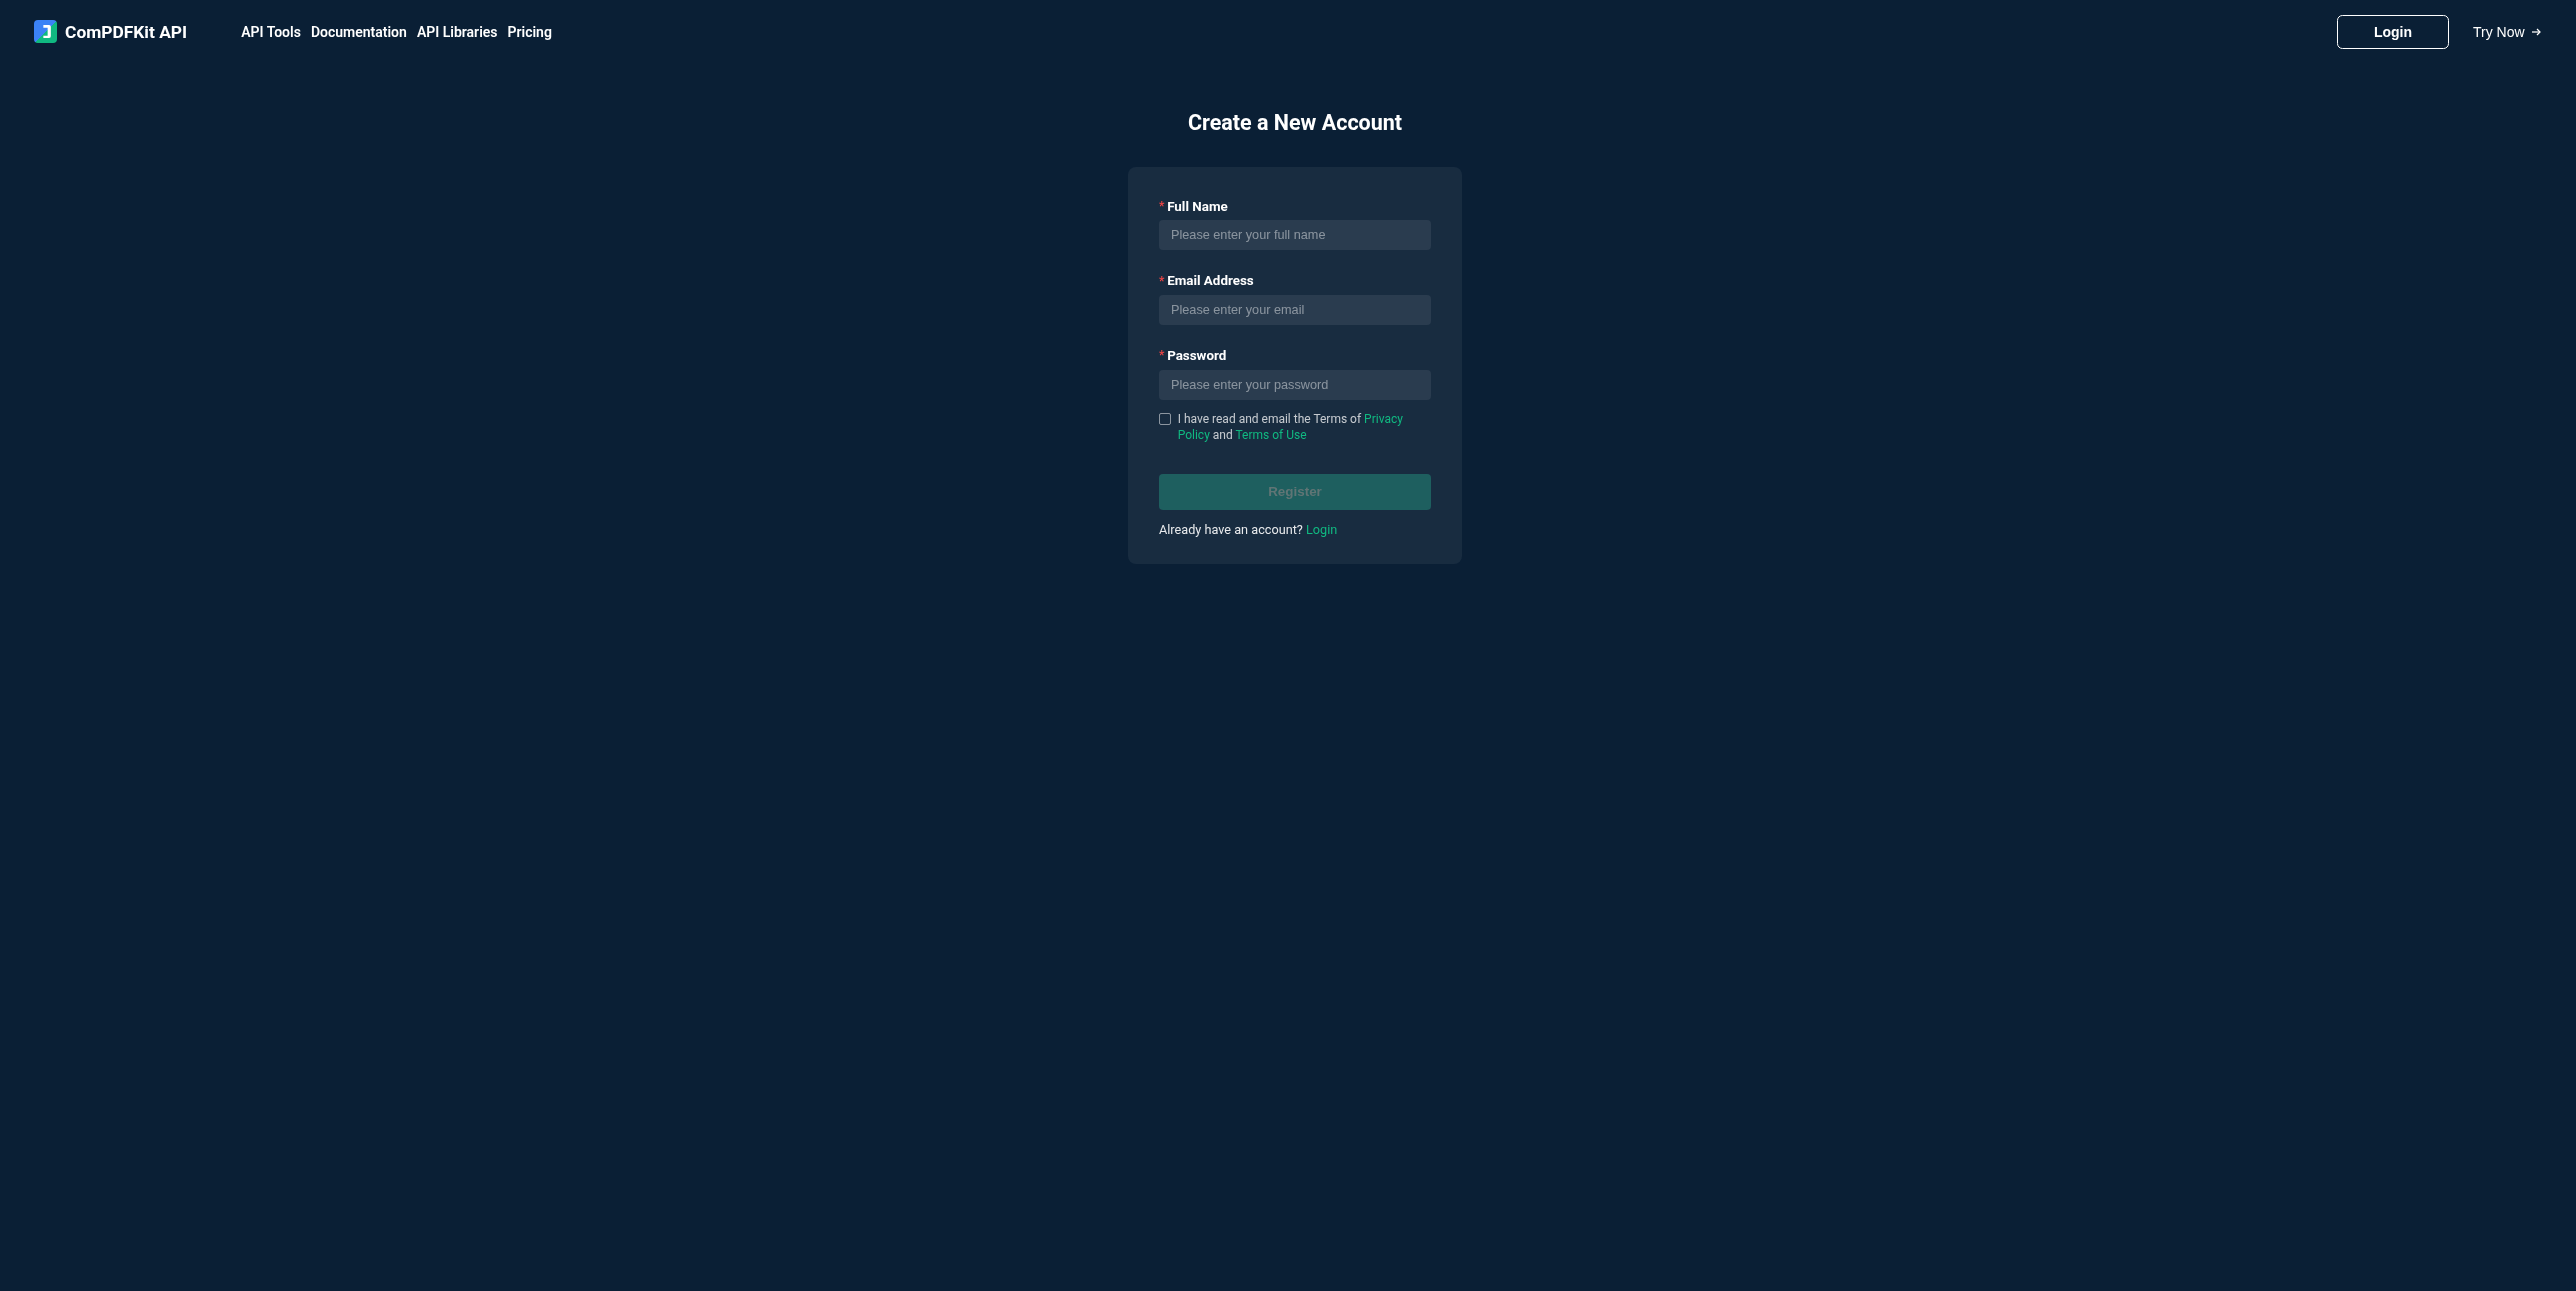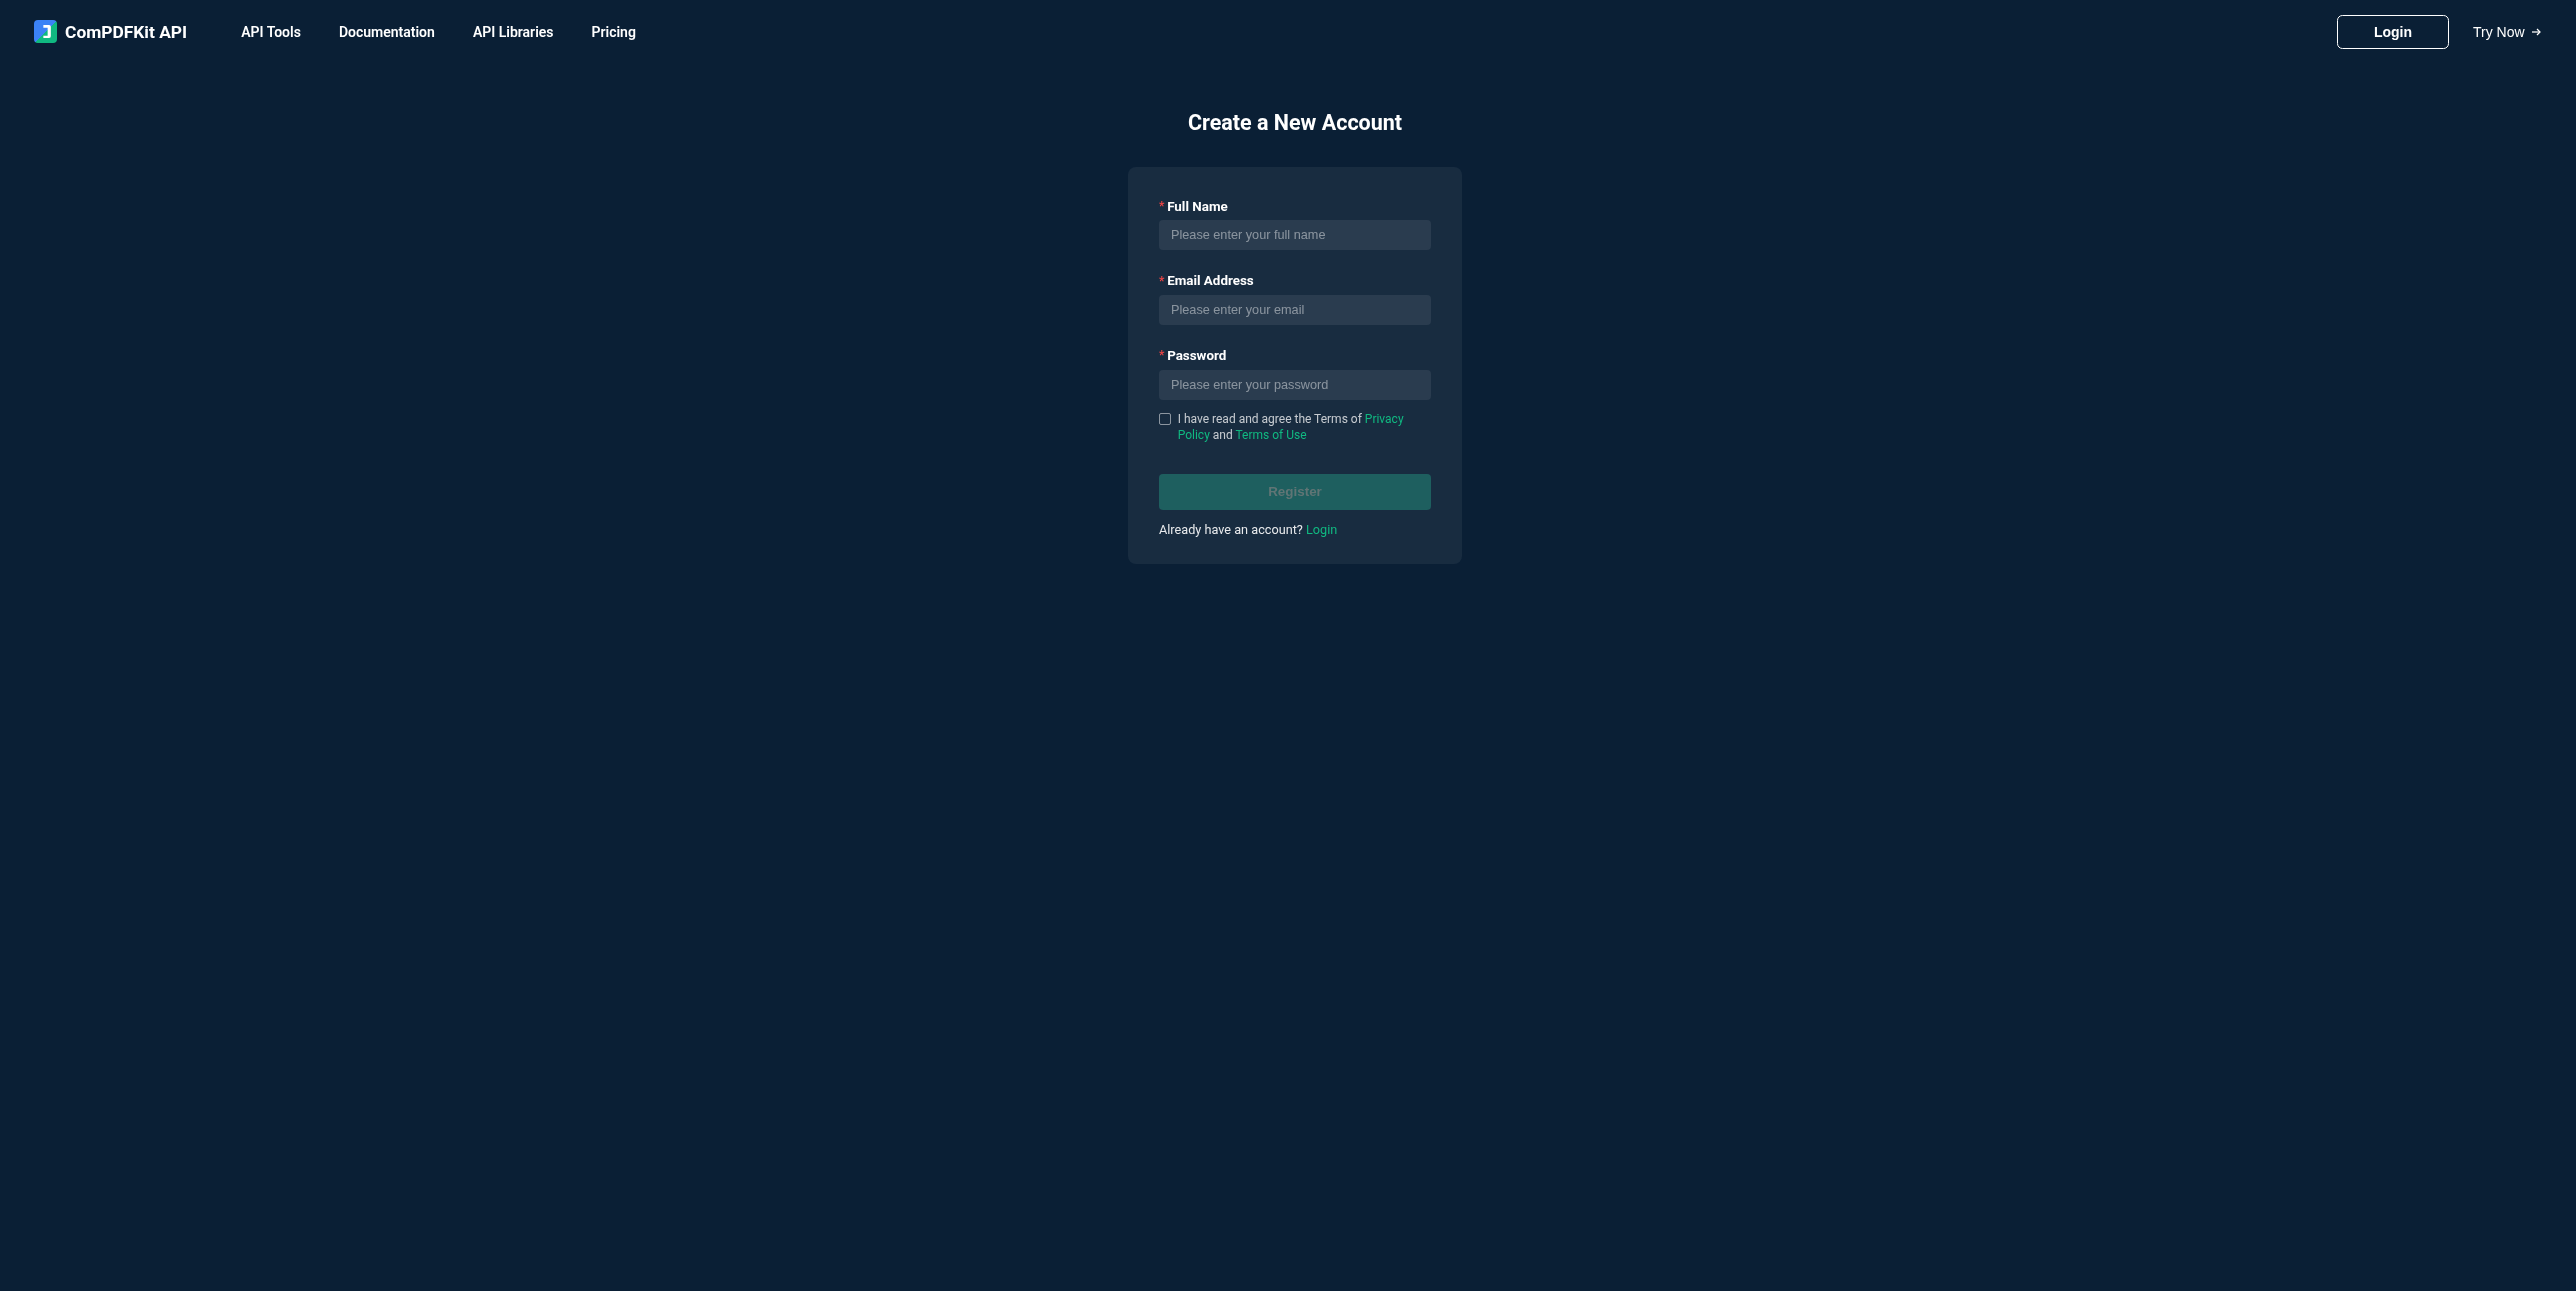--- a/index.html
+++ b/index.html
@@ -50,21 +50,21 @@
     }
     
     .logo-text {
       font-size: 17.4px;
       font-weight: 700;
       color: #ffffff;
     }
     
     .nav-menu {
       display: flex;
-      gap: 38px;
+      gap: 10px;
       margin-left: 54px;
     }
     
     .nav-item {
       font-size: 14px;
       font-weight: 600;
       color: #ffffff;
       cursor: pointer;
     }
     
@@ -261,21 +261,21 @@
       <label class="form-label">
         <span class="required-asterisk">*</span>
         <span>Password</span>
       </label>
       <input type="password" class="form-input" placeholder="Please enter your password" style="">
     </div>
     
     <div class="checkbox-row">
       <input type="checkbox" class="checkbox" style="">
       <span class="checkbox-label">
-        <span>I have read and agree the Terms of </span><span class="link">Privacy Policy</span><span> and </span><span class="link">Terms of Use</span>
+        <span>I have read and email the Terms of </span><span class="link">Privacy Policy</span><span> and </span><span class="link">Terms of Use</span>
       </span>
     </div>
     
     <button class="register-button">Register</button>
     
     <div class="login-prompt">
       <span>Already have an account? </span><span class="link">Login</span>
     </div>
   </div>
 </main>

